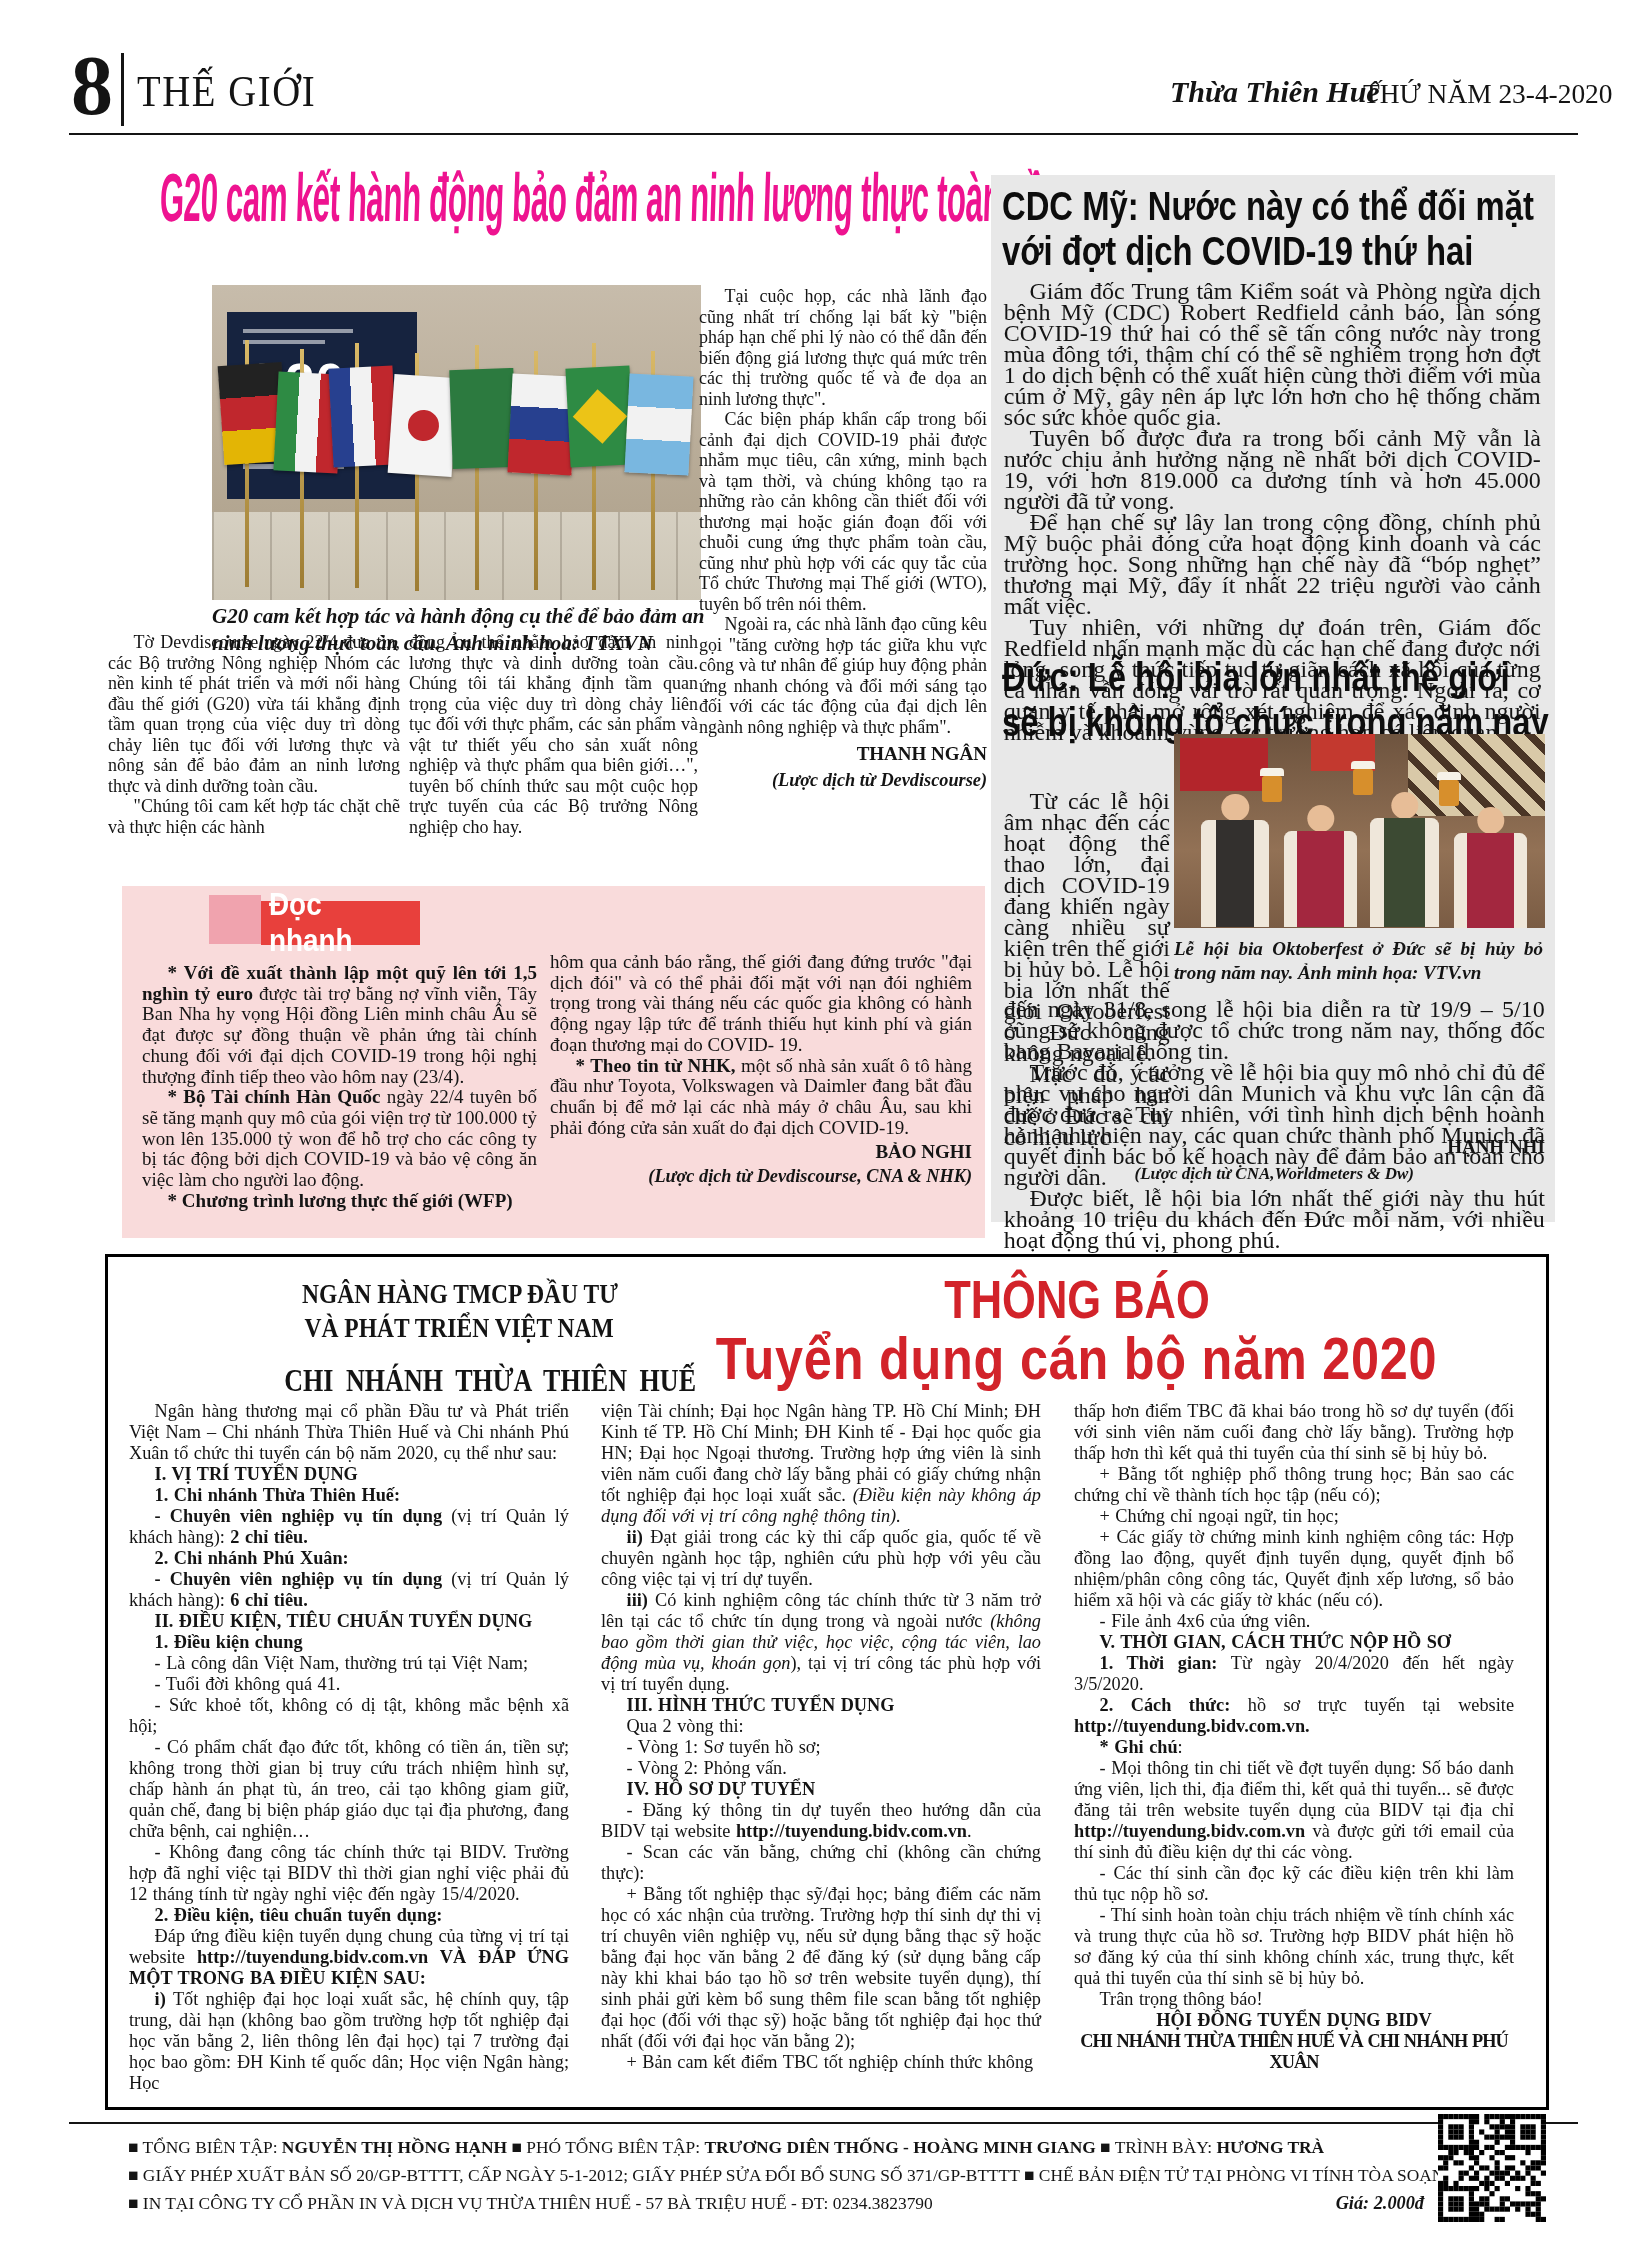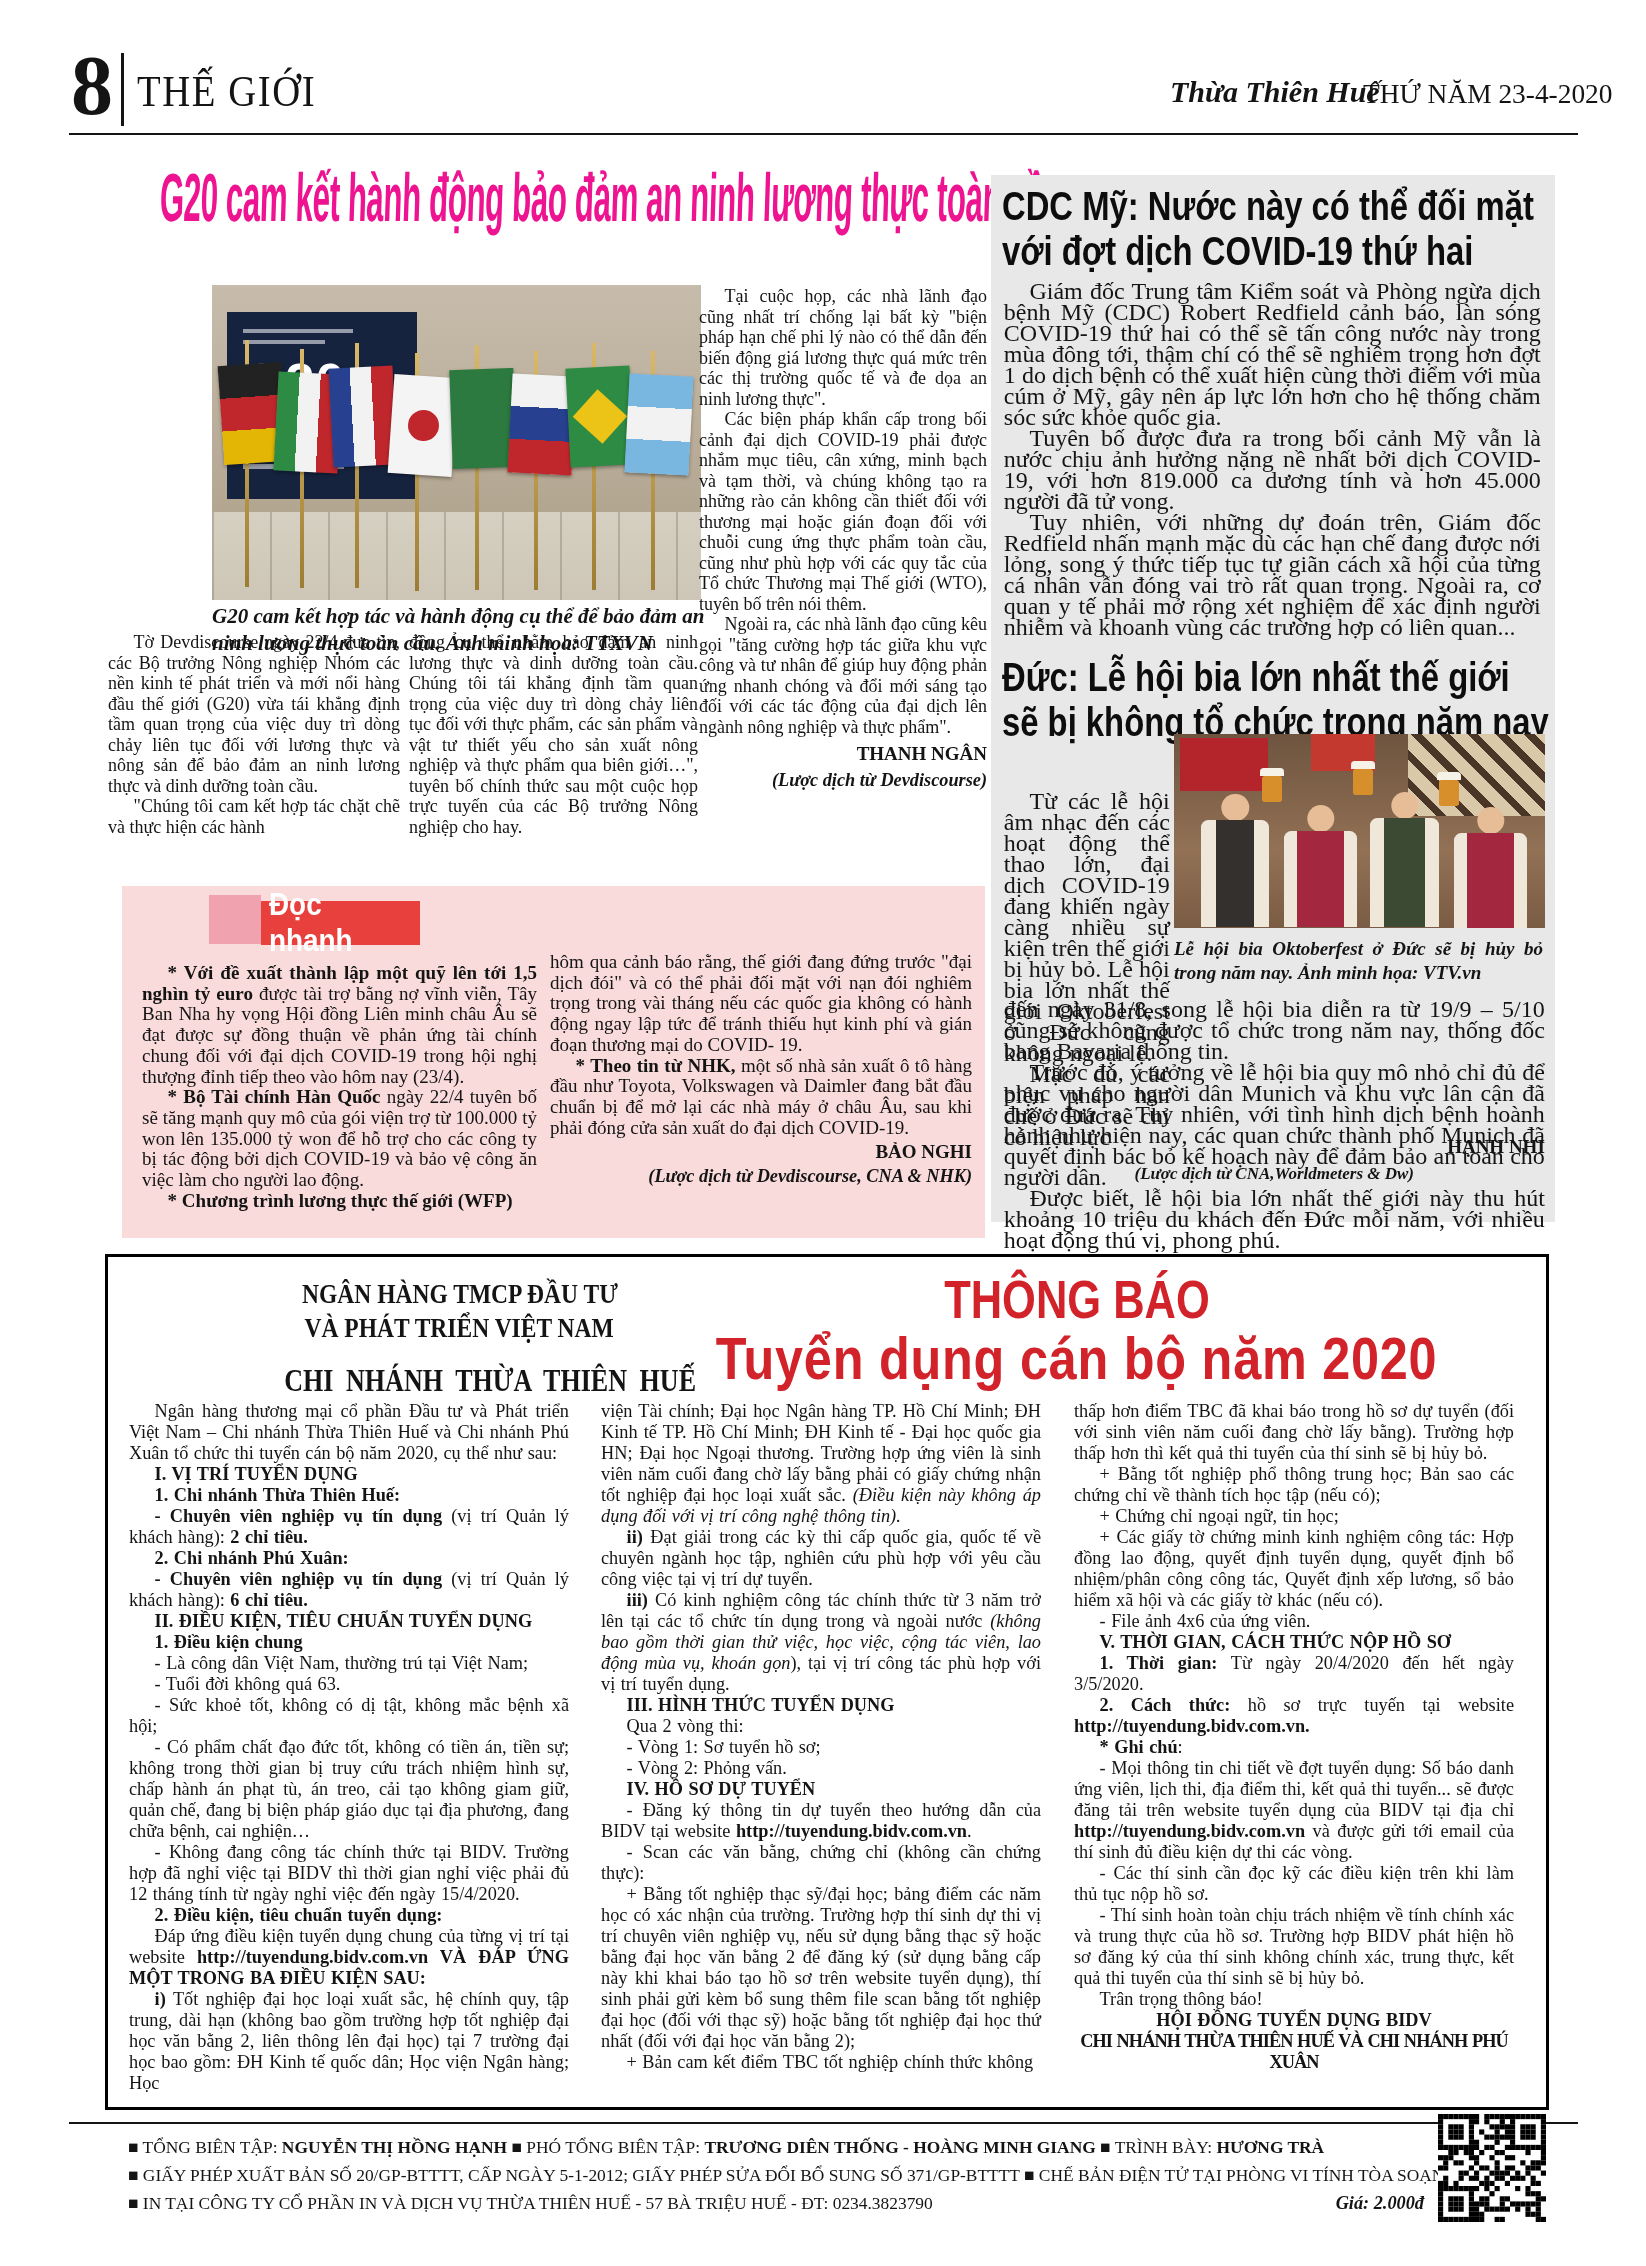--- a/index.html
+++ b/index.html
@@ -166,20 +166,21 @@
 
   <div class="abs gray-panel" style="left:991px;top:175px;width:564px;height:1047px;">
 
     <div class="abs" style="left:11px;top:11px;">
       <span class="squeeze cond news-headline">CDC Mỹ: Nước này có thể đối mặt</span><br>
       <span class="squeeze cond news-headline" style="margin-top:3.7px;">với đợt dịch COVID-19 thứ hai</span>
     </div>
     <div class="abs rcol" style="left:12.8px;top:106px;width:537px;">
         <p><span class="s-n">Giám đốc Trung tâm Kiểm soát và Phòng ngừa dịch bệnh Mỹ (CDC) Robert Redfield cảnh báo, làn sóng COVID-19 thứ hai có thể sẽ tấn công nước này trong mùa đông tới, thậm chí có thể sẽ nghiêm trọng hơn đợt 1 do dịch bệnh có thể xuất hiện cùng thời điểm với mùa cúm ở Mỹ, gây nên áp lực lớn hơn cho hệ thống chăm sóc sức khỏe quốc gia.</span></p>
         <p><span class="s-n">Tuyên bố được đưa ra trong bối cảnh Mỹ vẫn là nước chịu ảnh hưởng nặng nề nhất bởi dịch COVID-19, với hơn 819.000 ca dương tính và hơn 45.000 người đã tử vong.</span></p>
+        <p><span class="s-n">Để hạn chế sự lây lan trong cộng đồng, chính phủ Mỹ buộc phải đóng cửa hoạt động kinh doanh và các trường học. Song những hạn chế này đã “bóp nghẹt” thương mại Mỹ, đẩy ít nhất 22 triệu người vào cảnh mất việc.</span></p>
         <p><span class="s-n">Tuy nhiên, với những dự đoán trên, Giám đốc Redfield nhấn mạnh mặc dù các hạn chế đang được nới lỏng, song ý thức tiếp tục tự giãn cách xã hội của từng cá nhân vẫn đóng vai trò rất quan trọng. Ngoài ra, cơ quan y tế phải mở rộng xét nghiệm để xác định người nhiễm và khoanh vùng các trường hợp có liên quan...</span></p>
       </div>
 
     <div class="abs" style="left:11px;top:482px;">
       <span class="squeeze cond news-headline">Đức: Lễ hội bia lớn nhất thế giới</span><br>
       <span class="squeeze cond news-headline" style="margin-top:3.7px;">sẽ bị không tổ chức trong năm nay</span>
     </div>
     <div class="abs rcol" style="left:12.8px;top:568px;width:166px;margin-top:48px;">
         <p><span class="s-n">Từ các lễ hội âm nhạc đến các hoạt động thể thao lớn, đại dịch COVID-19 đang khiến ngày càng nhiều sự kiện trên thế giới bị hủy bỏ. Lễ hội bia lớn nhất thế giới Oktoberfest ở Đức cũng không ngoại lệ.</span></p>
         <p><span class="s-n">Mặc dù các biện pháp hạn chế ở Đức sẽ chỉ có hiệu lực</span></p>
@@ -259,21 +260,21 @@
     <div class="abs bcol bodycols" style="left:21px;top:144px;width:440px;">
         <p><span class="s-n">Ngân hàng thương mại cổ phần Đầu tư và Phát triển Việt Nam – Chi nhánh Thừa Thiên Huế và Chi nhánh Phú Xuân tổ chức thi tuyển cán bộ năm 2020, cụ thể như sau:</span></p>
         <p class="p-h"><span class="s-b">I. VỊ TRÍ TUYỂN DỤNG</span></p>
         <p class="p-h"><span class="s-b">1. Chi nhánh Thừa Thiên Huế:</span></p>
         <p><span class="s-b">- Chuyên viên nghiệp vụ tín dụng</span><span class="s-n"> (vị trí Quản lý khách hàng): </span><span class="s-b">2 chỉ tiêu.</span></p>
         <p class="p-h"><span class="s-b">2. Chi nhánh Phú Xuân:</span></p>
         <p><span class="s-b">- Chuyên viên nghiệp vụ tín dụng</span><span class="s-n"> (vị trí Quản lý khách hàng): </span><span class="s-b">6 chỉ tiêu.</span></p>
         <p class="p-h"><span class="s-b">II. ĐIỀU KIỆN, TIÊU CHUẨN TUYỂN DỤNG</span></p>
         <p class="p-h"><span class="s-b">1. Điều kiện chung</span></p>
         <p><span class="s-n">- Là công dân Việt Nam, thường trú tại Việt Nam;</span></p>
-        <p><span class="s-n">- Tuổi đời không quá 63.</span></p>
+        <p><span class="s-n">- Tuổi đời không quá 41.</span></p>
         <p><span class="s-n">- Sức khoẻ tốt, không có dị tật, không mắc bệnh xã hội;</span></p>
         <p><span class="s-n">- Có phẩm chất đạo đức tốt, không có tiền án, tiền sự; không trong thời gian bị truy cứu trách nhiệm hình sự, chấp hành án phạt tù, án treo, cải tạo không giam giữ, quản chế, đang bị biện pháp giáo dục tại địa phương, đang chữa bệnh, cai nghiện…</span></p>
         <p><span class="s-n">- Không đang công tác chính thức tại BIDV. Trường hợp đã nghỉ việc tại BIDV thì thời gian nghỉ việc phải đủ 12 tháng tính từ ngày nghỉ việc đến ngày 15/4/2020.</span></p>
         <p class="p-h"><span class="s-b">2. Điều kiện, tiêu chuẩn tuyển dụng:</span></p>
         <p><span class="s-n">Đáp ứng điều kiện tuyển dụng chung của từng vị trí tại website </span><span class="s-b">http://tuyendung.bidv.com.vn VÀ ĐÁP ỨNG MỘT TRONG BA ĐIỀU KIỆN SAU:</span></p>
         <p><span class="s-b">i)</span><span class="s-n"> Tốt nghiệp đại học loại xuất sắc, hệ chính quy, tập trung, dài hạn (không bao gồm trường hợp tốt nghiệp đại học văn bằng 2, liên thông lên đại học) tại 7 trường đại học bao gồm: ĐH Kinh tế quốc dân; Học viện Ngân hàng; Học</span></p>
       </div>
     <div class="abs bcol bodycols" style="left:493px;top:144px;width:440px;">
         <p class="p-ni"><span class="s-n">viện Tài chính; Đại học Ngân hàng TP. Hồ Chí Minh; ĐH Kinh tế TP. Hồ Chí Minh; ĐH Kinh tế - Đại học quốc gia HN; Đại học Ngoại thương. Trường hợp ứng viên là sinh viên năm cuối đang chờ lấy bằng phải có giấy chứng nhận tốt nghiệp đại học loại xuất sắc. </span><span class="s-i">(Điều kiện này không áp dụng đối với vị trí công nghệ thông tin).</span></p>
         <p><span class="s-b">ii)</span><span class="s-n"> Đạt giải trong các kỳ thi cấp quốc gia, quốc tế về chuyên ngành học tập, nghiên cứu phù hợp với yêu cầu công việc tại vị trí dự tuyển.</span></p>

